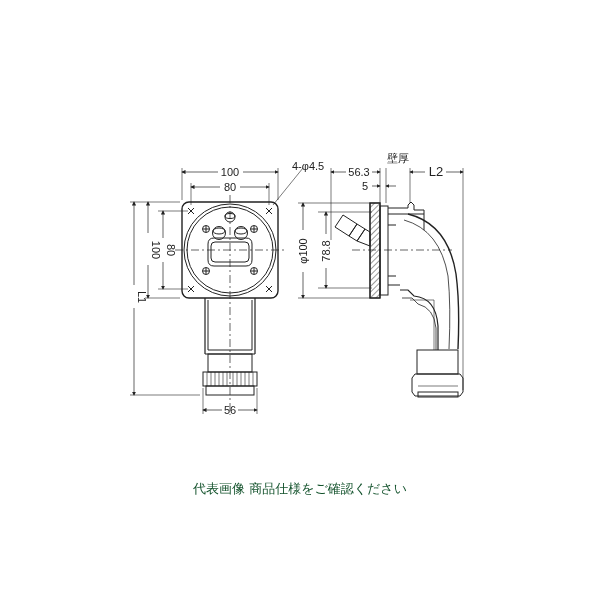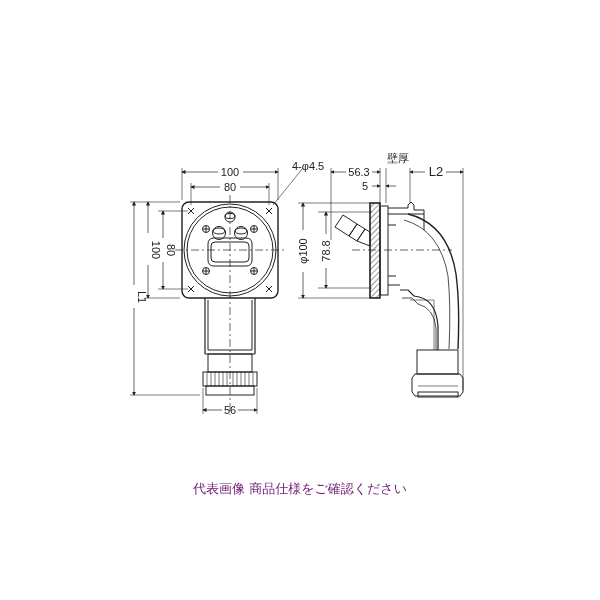--- a/index.html
+++ b/index.html
@@ -1,19 +1,19 @@
 <!DOCTYPE html>
 <html><head>
 <meta charset="utf-8">
 <style>
   html, body { margin: 0; padding: 0; background: #ffffff; }
   body { width: 600px; height: 600px; position: relative; overflow: hidden; font-family: "DejaVu Sans", sans-serif; }
   #drawing { position: absolute; left: 0; top: 0; width: 600px; height: 600px; }
   .dim-text { font-family: "Liberation Sans", sans-serif; font-size: 11px; fill: #222; }
-  .caption { position: absolute; left: 0; width: 600px; top: 480px; text-align: center; font-family: "DejaVu Sans", sans-serif; font-size: 13px; color: #701a75; }
+  .caption { position: absolute; left: 0; width: 600px; top: 480px; text-align: center; font-family: "DejaVu Sans", sans-serif; font-size: 13px; color: #14532d; }
 </style>
 </head>
 <body>
 
 <svg id="drawing" viewBox="0 0 600 600" xmlns="http://www.w3.org/2000/svg">
   <defs>
     <marker id="arr" markerWidth="6" markerHeight="6" refX="5" refY="3" orient="auto">
       <path d="M0,0 L6,3 L0,6 z" fill="#222"></path>
     </marker>
     <marker id="arrs" markerWidth="6" markerHeight="6" refX="1" refY="3" orient="auto">

